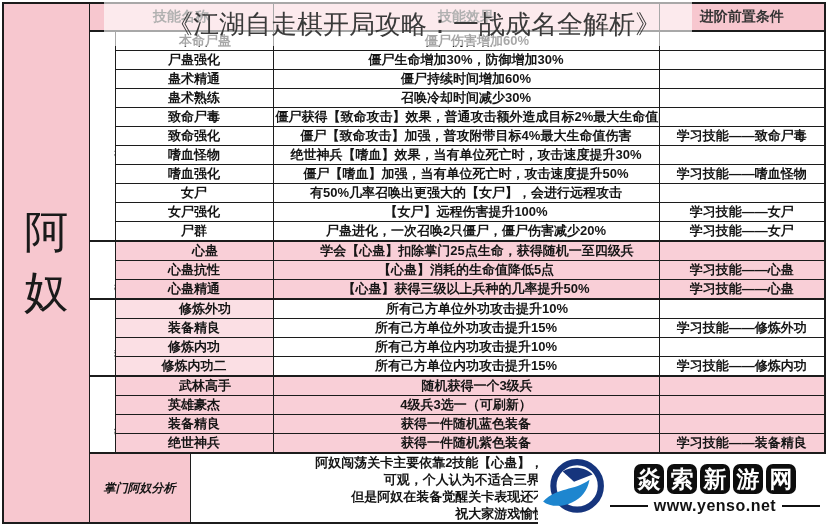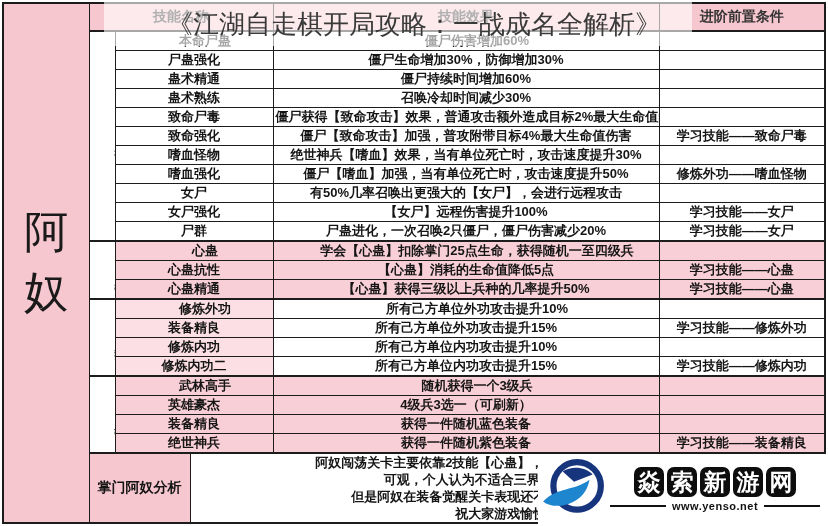--- a/index.html
+++ b/index.html
@@ -28,21 +28,21 @@
   .c-effect{font-size:12.5px;}
   .c-prereq{font-size:13px;margin-top:16px;}
   
   tr.hl-pink td.c-name,tr.hl-pink td.c-effect,tr.hl-pink td.c-prereq{background:var(--pink-row);}
   tr.hl-name-only td.c-name{background:var(--pink-light);margin-left:32px;}
   
   tr.analysis-tr{height:70px;}
   tr.analysis-tr > td{padding:0;}
   .an-wrap{display:flex;height:100%;align-items:stretch;}
   .an-label{width:100px;flex:0 0 100px;background:var(--pink);border-right:1.5px solid var(--border);
-    display:flex;align-items:center;justify-content:center;font-size:14px;font-weight:bold;}
+    display:flex;align-items:center;justify-content:center;font-size:12px;font-weight:bold;font-style:italic;}
   .an-body{flex:1;background:#fff;display:flex;flex-direction:column;justify-content:center;
     align-items:center;font-size:13px;font-weight:bold;line-height:17px;}
 
   
   .fade-band{position:absolute;left:104px;top:2px;width:588px;height:44px;
     background:rgba(255,255,255,0.62);z-index:5;pointer-events:none;}
   .page-title{position:absolute;left:0;top:7px;width:828px;text-align:center;z-index:6;
     font-size:26px;color:var(--title-text);white-space:nowrap;pointer-events:none;}
 
   .logo-box{position:absolute;left:538px;top:454px;width:288px;height:70px;background:#fff;
@@ -50,21 +50,21 @@
   .emblem{flex:0 0 66px;height:66px;}
   .emblem .ring{fill:none;stroke:var(--logo-navy);stroke-width:6px;}
   .emblem .beak{fill:var(--logo-navy);}
   .emblem .wave{fill:var(--logo-blue);}
   .logo-right{flex:1;display:flex;flex-direction:column;align-items:center;gap:3px;padding-right:6px;}
   .tiles{display:flex;gap:3px;}
   .tile{width:30px;height:30px;background:#0d0d0d;border-radius:7px;color:#fff;
     font-size:23px;font-weight:bold;line-height:30px;text-align:center;}
   .url-row{display:flex;align-items:center;gap:6px;width:100%;}
   .url-row .rule{flex:1;height:2px;background:#111;}
-  .url-text{font-size:11px;font-weight:bold;color:#111;letter-spacing:0.5px;}
+  .url-text{font-size:16px;font-weight:bold;color:#111;letter-spacing:0.5px;}
 </style>
 </head>
 <body>
 
 <div class="root">
 
   <table class="skills">
     <colgroup>
       <col style="width:86px">
         <col style="width:26px">
@@ -117,21 +117,21 @@
           <td class="c-prereq">学习技能——致命尸毒</td>
         </tr>
         <tr class="skill-row hl-none">
           <td class="c-name">嗜血怪物</td>
           <td class="c-effect">绝世神兵【嗜血】效果，当有单位死亡时，攻击速度提升30%</td>
           <td class="c-prereq"></td>
         </tr>
         <tr class="skill-row hl-none">
           <td class="c-name">嗜血强化</td>
           <td class="c-effect">僵尸【嗜血】加强，当有单位死亡时，攻击速度提升50%</td>
-          <td class="c-prereq">修炼外功——嗜血怪物</td>
+          <td class="c-prereq">学习技能——嗜血怪物</td>
         </tr>
         <tr class="skill-row hl-none">
           <td class="c-name">女尸</td>
           <td class="c-effect">有50%几率召唤出更强大的【女尸】，会进行远程攻击</td>
           <td class="c-prereq"></td>
         </tr>
         <tr class="skill-row hl-none">
           <td class="c-name">女尸强化</td>
           <td class="c-effect">【女尸】远程伤害提升100%</td>
           <td class="c-prereq">学习技能——女尸</td>

